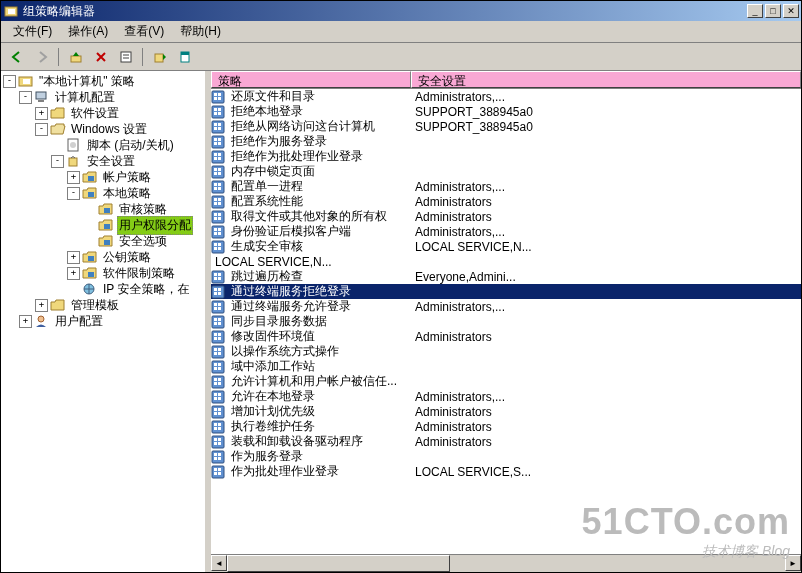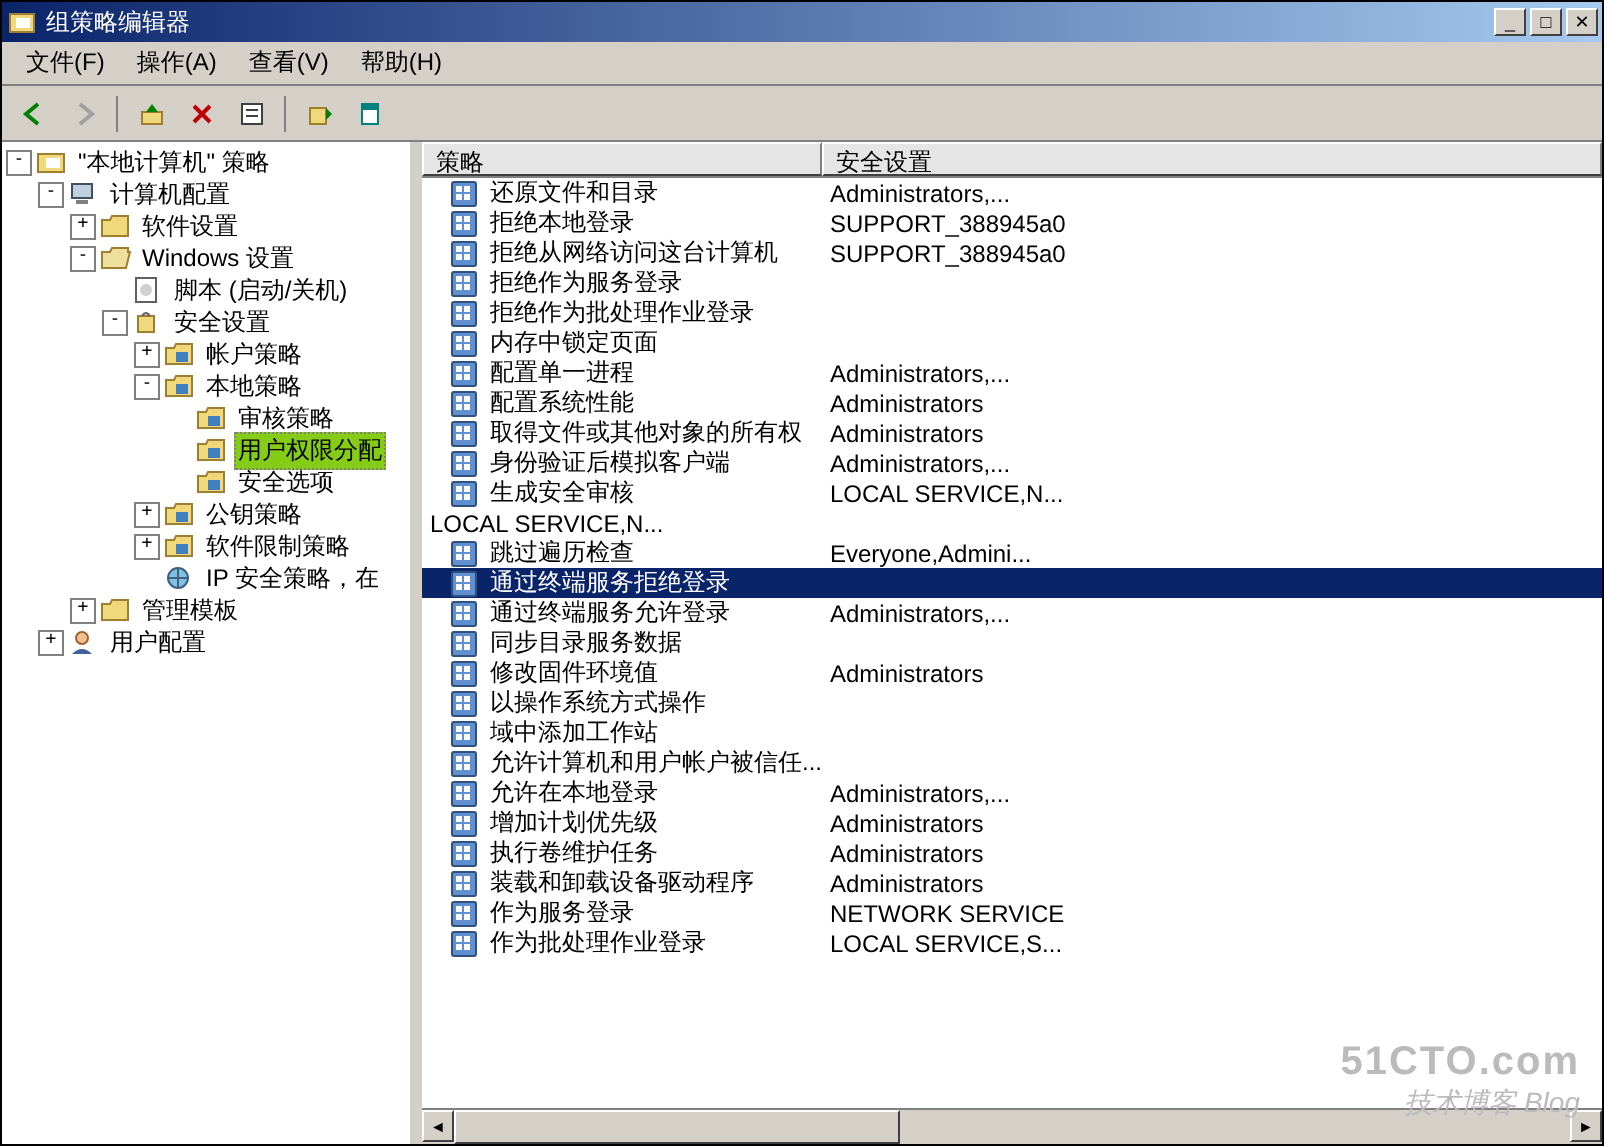--- a/index.html
+++ b/index.html
@@ -13,44 +13,44 @@
 .menubar { height: 22px; display: flex; align-items: center; padding: 0 4px; gap: 0; border-bottom: 1px solid #808080; }
 .menubar .menu { padding: 2px 8px; cursor: default; }
 .toolbar { height: 28px; display: flex; align-items: center; padding: 0 4px; gap: 2px; border-bottom: 1px solid #808080; }
 .toolbar .tbtn { width: 23px; height: 22px; display: flex; align-items: center; justify-content: center; border: 1px solid transparent; }
 .toolbar .sep { width: 1px; height: 18px; background: #808080; margin: 0 3px; }
 .body { flex: 1; display: flex; background: #fff; min-height: 0; }
 .tree-pane { width: 206px; border-right: 2px inset #d4d0c8; overflow: auto; background: #fff; padding: 2px; }
 .splitter { width: 4px; background: #d4d0c8; cursor: col-resize; }
 .list-pane { flex: 1; display: flex; flex-direction: column; background: #fff; min-width: 0; }
 .list-header { height: 18px; display: flex; background: #d4d0c8; border-bottom: 1px solid #808080; }
-.list-header .col { border-right: 1px solid #808080; border-left: 1px solid #fff; border-top: 1px solid #fff; border-bottom: 1px solid #404040; padding: 1px 6px; background:#e5e5e5; }
+.list-header .col { border-right: 1px solid #808080; border-left: 1px solid #fff; border-top: 1px solid #fff; border-bottom: 1px solid #404040; padding: 1px 6px; background:#f9a8d4; }
 .col1 { width: 200px; }
 .col2 { flex: 1; }
 .list-body { flex: 1; overflow: auto; }
 .list-scroll { height: 18px; background: #d4d0c8; border-top: 1px solid #808080; display:flex; }
 .list-scroll .track{flex:1;background:#d4d0c8;position:relative;}
 .list-scroll .thumb{position:absolute;left:0;top:0;height:100%;width:40%;background:#d4d0c8;border:1px solid #fff;border-right-color:#404040;border-bottom-color:#404040;}
 .list-scroll .sbtn{width:16px;height:16px;background:#d4d0c8;border:1px solid #fff;border-right-color:#404040;border-bottom-color:#404040;display:flex;align-items:center;justify-content:center;font-size:8px;}
 .row { display: flex; height: 15px; align-items: center; cursor: default; }
 .row.selected { background: #0a246a; color: #fff; }
-.row .c1 { width: 200px; display: flex; align-items: center; padding-left: 14px; white-space: nowrap; overflow: hidden; text-align: center; }
+.row .c1 { width: 200px; display: flex; align-items: center; padding-left: 0; white-space: nowrap; overflow: hidden; text-align: center; }
 .row .c2 { flex: 1; padding-left: 4px; white-space: nowrap; overflow: hidden; }
 .policy-icon { width: 16px; height: 14px; margin-right: 4px; flex-shrink: 0; }
 .tree-line { display: flex; align-items: center; height: 16px; cursor: default; }
 .indent { display: inline-block; width: 16px; }
 .expander { width: 13px; height: 13px; border: 1px solid #808080; background:#fff; font-size: 9px; line-height: 9px; text-align: center; margin-right: 2px; font-family: monospace; color:#000; flex-shrink:0;}
 .no-exp { width: 13px; margin-right: 2px; flex-shrink:0;}
 .tree-icon { width: 16px; height: 14px; margin-right: 3px; flex-shrink:0; display:flex;align-items:center;justify-content:center;}
 .tree-label { padding: 0 2px; white-space:nowrap; }
 .tree-label.sel { background: #84cc16; border: 1px dotted #808080; padding: 0 1px; }
 .folder-closed { fill: #f0d87c; stroke: #a08030; }
 .folder-open { fill: #f0e0a0; stroke: #a08030; }
 .watermark { position: absolute; right: 12px; bottom: 12px; color: #bbb; font-family: Arial; pointer-events:none; text-align:right; }
-.watermark .big { font-size: 20px; font-weight: bold; letter-spacing:1px;}
+.watermark .big { font-size: 36px; font-weight: bold; letter-spacing:1px;}
 .watermark .small { font-size: 14px; font-style: italic; }
 svg { display: block; }
 </style>
 </head>
 <body>
 
 <div class="window">
 
   <div class="titlebar">
     <span class="icon">
@@ -689,21 +689,20 @@
                 <svg class="policy-icon" width="16" height="14">
                   <rect x="1" y="1" width="12" height="12" rx="1" fill="#6090d0" stroke="#305080"></rect>
                   <rect x="3" y="3" width="3" height="3" fill="#fff"></rect>
                   <rect x="7" y="3" width="3" height="3" fill="#fff"></rect>
                   <rect x="3" y="7" width="3" height="3" fill="#fff"></rect>
                   <rect x="7" y="7" width="3" height="3" fill="#fff"></rect>
                 </svg>
               </span>
               <span>作为服务登录</span>
             </div>
-            <div class="c2">NETWORK SERVICE</div>
           </div>
           <div class="row">
             <div class="c1">
               <span>
                 <svg class="policy-icon" width="16" height="14">
                   <rect x="1" y="1" width="12" height="12" rx="1" fill="#6090d0" stroke="#305080"></rect>
                   <rect x="3" y="3" width="3" height="3" fill="#fff"></rect>
                   <rect x="7" y="3" width="3" height="3" fill="#fff"></rect>
                   <rect x="3" y="7" width="3" height="3" fill="#fff"></rect>
                   <rect x="7" y="7" width="3" height="3" fill="#fff"></rect>

